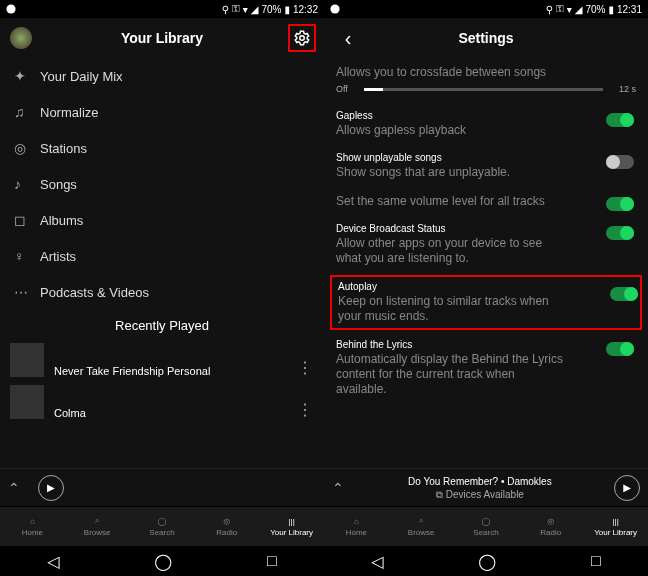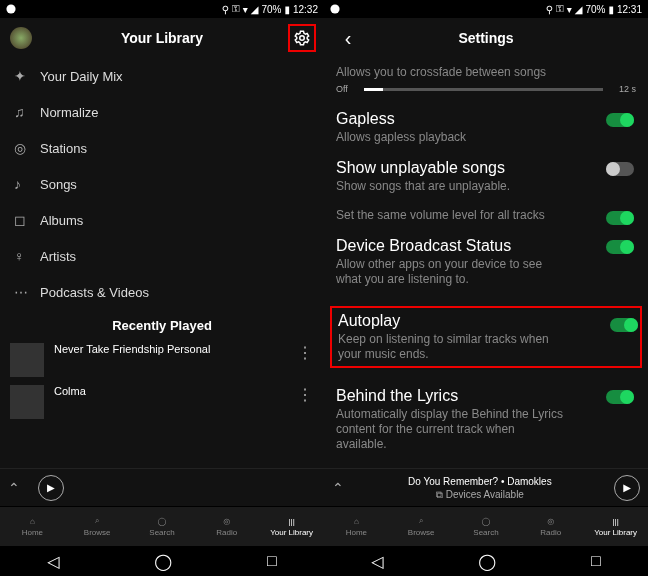--- a/index.html
+++ b/index.html
@@ -9,38 +9,38 @@
 .status .right{display:flex;align-items:center;gap:3px}
 .header{height:40px;display:flex;align-items:center;padding:0 10px;position:relative}
 .avatar{width:22px;height:22px;border-radius:50%;background:radial-gradient(circle,#8a6,#432)}
 .title{position:absolute;left:0;right:0;text-align:center;font-size:14px;font-weight:700;pointer-events:none}
 .gear{position:absolute;right:8px;top:6px;width:28px;height:28px;display:flex;align-items:center;justify-content:center;cursor:pointer}
 .red-box{border:2px solid #e00}
 .back{width:28px;height:28px;display:flex;align-items:center;justify-content:center;font-size:20px}
 .list{flex:1;overflow:hidden}
 .li{display:flex;align-items:center;height:36px;padding:0 14px;color:#ddd;font-size:13px;cursor:pointer}
 .li .ic{width:26px;display:flex;align-items:center;color:#aaa;font-size:14px}
-.section{font-weight:700;font-size:13px;text-align:center;padding:8px 0 6px;color:#fff}
-.rp{display:flex;align-items:flex-start;padding:4px 10px;height:42px}
+.section{font-weight:400;font-size:13px;text-align:center;padding:8px 0 6px;color:#fff}
+.rp{display:flex;align-items:flex-end;padding:4px 10px;height:42px}
 .thumb{width:34px;height:34px;background:#333;margin-right:10px}
 .rp .t{font-size:11px;color:#fff}
 .rp .s{font-size:9px;color:#888}
 .dots{margin-left:auto;color:#aaa;letter-spacing:1px}
 .set-list{flex:1;padding:0 12px;overflow:hidden;font-size:11px}
 .set-item{padding:7px 0;position:relative}
-.set-item .lbl{color:#fff;font-size:16px;margin-bottom:2px}
+.set-item .lbl{color:#fff;font-size:10px;margin-bottom:2px}
 .set-item .desc{color:#888;font-size:12px;line-height:1.25;max-width:230px}
 .toggle{position:absolute;right:2px;top:10px;width:28px;height:14px;border-radius:7px;background:#555}
 .toggle.on{background:#168d40}
 .toggle::after{content:"";position:absolute;width:14px;height:14px;border-radius:50%;background:#ccc;top:0;left:0}
 .toggle.on::after{background:#1ed760;left:14px}
 .slider{display:flex;align-items:center;gap:16px;font-size:9px;color:#aaa;padding:4px 0 2px}
 .slider .bar{flex:1;height:3px;background:#555;position:relative}
 .slider .bar::before{content:"";position:absolute;left:0;width:8%;height:100%;background:#fff}
-.hi{border:2px solid #e00;padding:4px 6px;margin:12px -6px}
+.hi{border:2px solid #e00;padding:4px 6px;margin:2px -6px}
 .now{height:38px;border-top:1px solid #222;display:flex;align-items:center;padding:0 8px;font-size:10px}
 .now .chev{font-size:14px;color:#aaa;margin-right:10px}
 .now .txt{flex:1;text-align:center;line-height:1.3}
 .now .play{width:26px;height:26px;border:1.5px solid #aaa;border-radius:50%;display:flex;align-items:center;justify-content:center;font-size:10px;margin-left:8px}
 .tabs{height:40px;background:#1b1b1b;display:flex;border-top:1px solid #000}
 .tab{flex:1;display:flex;flex-direction:column;align-items:center;justify-content:center;font-size:8px;color:#888;gap:2px}
 .tab.active{color:#fff}
 .nav{height:30px;background:#000;display:flex;align-items:center;justify-content:space-around}
 .spot{width:10px;height:10px}
 .grn{color:#1ed760}

